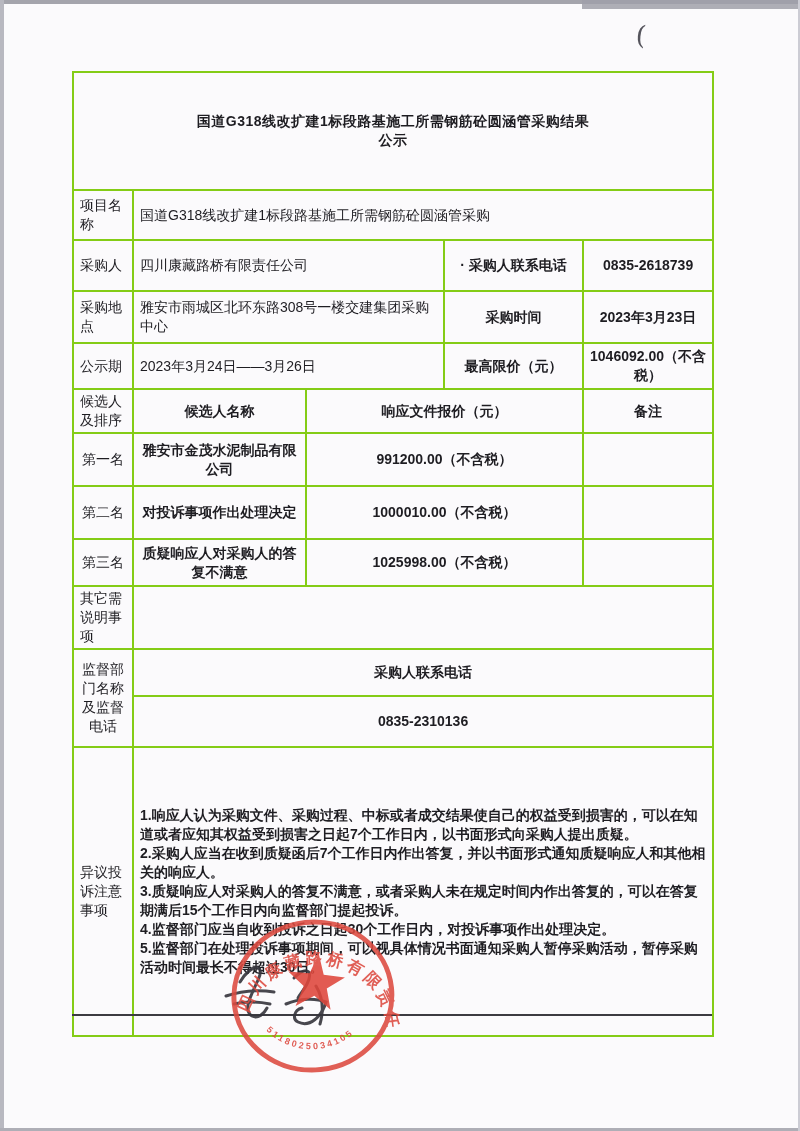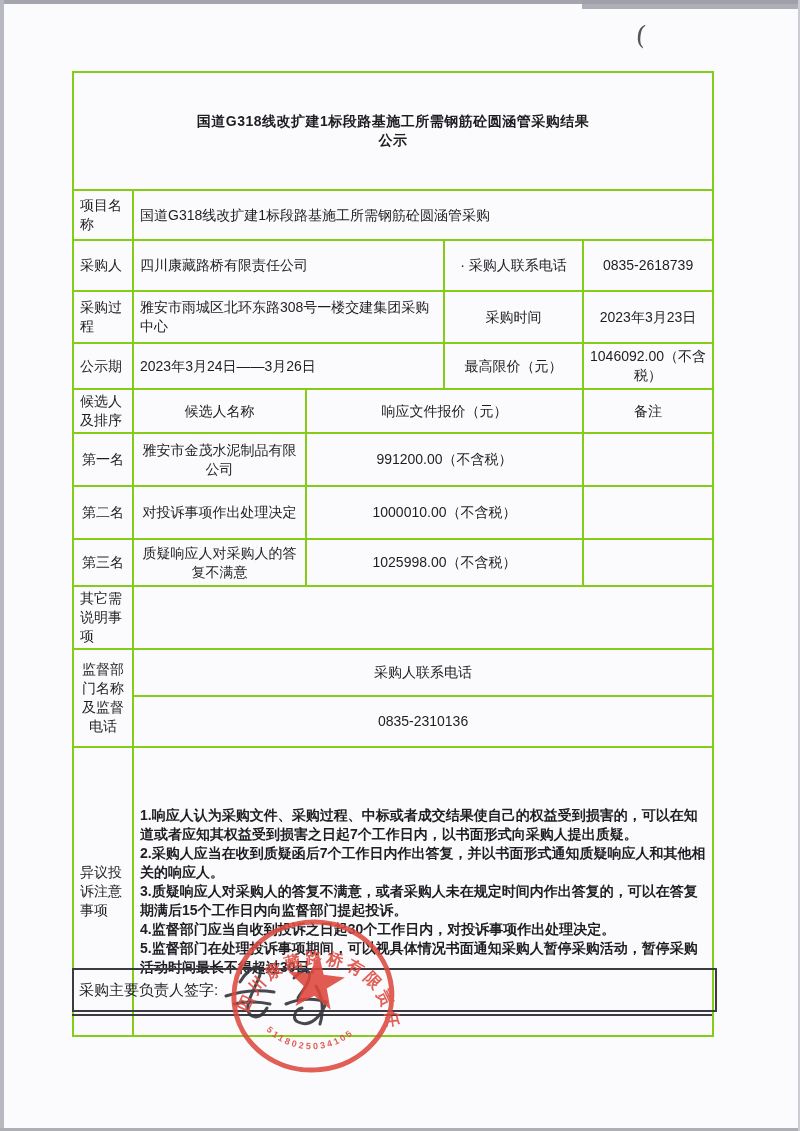--- a/index.html
+++ b/index.html
@@ -27,21 +27,21 @@
   table.doc td {
     border:2px solid #84cc16; font-size:14px; padding:2px 6px;
     vertical-align:middle; overflow:hidden; line-height:19px;
   }
   td.title-cell {
     height:112px; text-align:center; font-weight:bold; font-size:23px;
     line-height:32px; padding:4px 10px; letter-spacing:.5px;
   }
   td.lbl   { text-align:left; padding:2px 5px; }
   td.rank  { text-align:center; }
-  td.ctr   { text-align:center; }
+  td.ctr   { text-align:center;font-weight:bold; }
   td.sup-lbl { text-align:center; }
   td.objection-text-cell { padding:4px 9px; white-space:pre-line;font-weight:bold; }
 
   .sig-box {
     position:absolute; left:72px; top:968px; width:636px; height:40px;
     border:2px solid #3c3b41; display:flex; align-items:center;
     padding-left:5px; font-size:15px; background:transparent;
   }
   .bottom-rule {
     position:absolute; left:72px; top:1014px; width:640px; height:2px;
@@ -93,21 +93,21 @@
     </tr>
 
     <tr>
       <td class="lbl" style="height:45px">采购人</td>
       <td colspan="2">四川康藏路桥有限责任公司</td>
       <td class="ctr">· 采购人联系电话</td>
       <td class="ctr">0835-2618739</td>
     </tr>
 
     <tr>
-      <td class="lbl" style="height:46px">采购过程</td>
+      <td class="lbl" style="height:46px">采购地点</td>
       <td colspan="2">雅安市雨城区北环东路308号一楼交建集团采购中心</td>
       <td class="ctr">采购时间</td>
       <td class="ctr">2023年3月23日</td>
     </tr>
 
     <tr>
       <td class="lbl" style="height:40px">公示期</td>
       <td colspan="2">2023年3月24日——3月26日</td>
       <td class="ctr">最高限价（元）</td>
       <td class="ctr">1046092.00（不含税）</td>
@@ -156,23 +156,20 @@
       <td class="lbl" style="height:283px">异议投诉注意事项</td>
       <td class="objection-text-cell" colspan="4">1.响应人认为采购文件、采购过程、中标或者成交结果使自己的权益受到损害的，可以在知道或者应知其权益受到损害之日起7个工作日内，以书面形式向采购人提出质疑。
 2.采购人应当在收到质疑函后7个工作日内作出答复，并以书面形式通知质疑响应人和其他相关的响应人。
 3.质疑响应人对采购人的答复不满意，或者采购人未在规定时间内作出答复的，可以在答复期满后15个工作日内向监督部门提起投诉。
 4.监督部门应当自收到投诉之日起30个工作日内，对投诉事项作出处理决定。
 5.监督部门在处理投诉事项期间，可以视具体情况书面通知采购人暂停采购活动，暂停采购活动时间最长不得超过30日。</td>
     </tr>
   </tbody>
     </table>
 
-  <div class="sig-box">
-    <span>采购主要负责人签字:</span>
-  </div>
   <div class="bottom-rule"></div>
 
   <svg class="handwriting" viewBox="0 0 150 92">
     <g fill="none" stroke="#35343c" stroke-width="3" stroke-linecap="round" opacity="0.9">
       <path d="M28,30 C40,10 54,12 46,28 C40,42 30,58 40,64 C46,67 52,62 55,56"></path>
       <path d="M14,44 C32,38 50,38 62,40"></path>
       <path d="M22,52 C34,49 48,50 58,52"></path>
       <path d="M82,26 C94,14 102,18 95,32 C92,38 88,42 86,46"></path>
       <path d="M74,52 C88,46 104,46 114,50 C110,64 98,76 86,70 C80,67 82,58 90,56"></path>
       <path d="M104,34 C110,44 112,58 108,72"></path>

